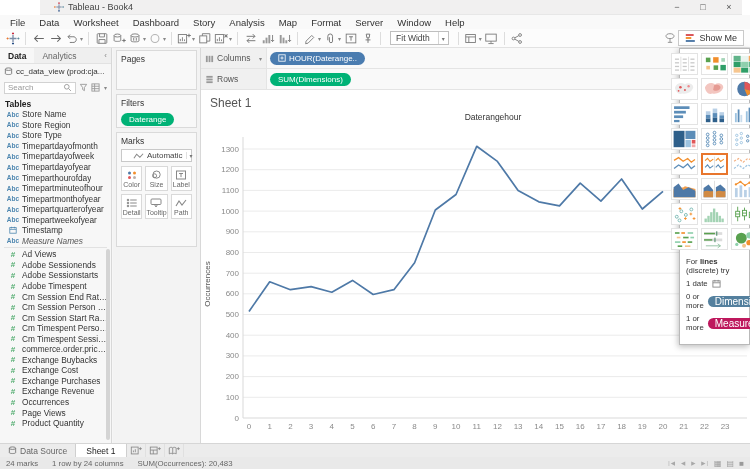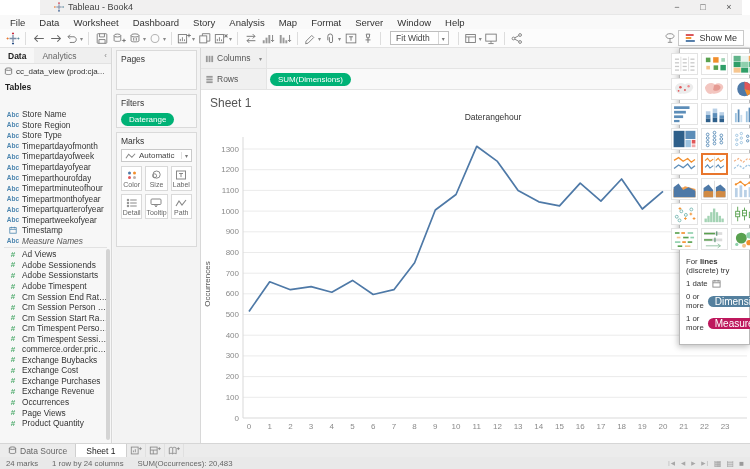--- a/index.html
+++ b/index.html
@@ -74,21 +74,21 @@
     border-right:1px solid #d8d8d8;padding:2px 3px;display:flex;flex-direction:column;gap:4px;}
   .card{background:#f8f8f8;border:1px solid #dadada;padding:3px 4px;}
   .card-title{font-size:8.5px;color:#333;}
   .card.pages{height:40px;}
   .card.filters{height:34px;}
   .card.marks{height:115px;}
   .pill{height:13px;border-radius:7px;color:#fff;font-size:8px;display:inline-flex;
     align-items:center;gap:3px;padding:0 8px;white-space:nowrap;}
   .pill svg{width:8px;height:8px;}
   .marks-dd{margin-top:3px;height:13px;border:1px solid #c9c9c9;background:#fff;display:flex;
-    align-items:center;gap:3px;font-size:8px;color:#444;padding:0 3px;}
+    align-items:center;gap:3px;font-size:8px;color:#444;padding:0 11px;}
   .marks-dd svg{width:11px;height:8px;}
   .marks-dd .dd-caret{margin-left:auto;font-size:6px;color:#777;border-left:1px solid #e0e0e0;padding-left:3px;}
   .marks-grid{display:grid;grid-template-columns:repeat(3,1fr);gap:3px;margin-top:4px;}
   .mbtn{border:1px solid #d9d9d9;background:#fff;height:25px;display:flex;flex-direction:column;
     align-items:center;justify-content:center;gap:1px;font-size:7px;color:#666;}
   .mbtn svg{width:12px;height:10px;}
 
   
   .sheet-zone{position:absolute;top:0;left:201px;right:0;bottom:0;background:#fff;}
   .shelf-row{height:21px;display:flex;background:#f4f4f4;border-bottom:1px solid #e4e4e4;}
@@ -372,20 +372,47 @@
         <span class="sicon" id="ds-icon">
             <svg viewBox="0 0 10 10">
               <g fill="none" stroke="#777">
                 <ellipse cx="5" cy="2.4" rx="3.5" ry="1.4"></ellipse>
                 <path d="M1.5 2.4 V7.4 C1.5 8.7 8.5 8.7 8.5 7.4 V2.4"></path>
               </g>
             </svg>
           </span>
         <span>cc_data_view (prod:cja...</span>
       </div>
+      <div class="search-row">
+        <div class="search-box">
+          <span>Search</span>
+          <span class="sicon" id="search-icon">
+              <svg viewBox="0 0 10 10">
+                <g fill="none" stroke="#999">
+                  <circle cx="4.2" cy="4.2" r="2.6"></circle>
+                  <path d="M6.2 6.2 L8.8 8.8"></path>
+                </g>
+              </svg>
+            </span>
+        </div>
+        <span class="sicon" id="funnel-icon">
+            <svg viewBox="0 0 10 10">
+              <path d="M1.5 1.5 H8.5 L6 5 V8.5 L4 7.2 V5 Z" fill="none" stroke="#999"></path>
+            </svg>
+          </span>
+        <span class="sicon" id="gridview-icon">
+            <svg viewBox="0 0 10 10">
+              <g fill="none" stroke="#999">
+                <rect x="1" y="1" width="8" height="8"></rect>
+                <path d="M1 3.6 H9 M1 6.3 H9 M4 1 V9"></path>
+              </g>
+            </svg>
+          </span>
+        <span class="caret">▾</span>
+      </div>
       <div class="tables-label">Tables</div>
       <div class="field-list" id="field-list">
 
       <div class="field">
             <span class="ficon abc">Abc</span>
             <span class="flabel">Store Name</span>
           </div>
           <div class="field">
             <span class="ficon abc">Abc</span>
             <span class="flabel">Store Region</span>
@@ -599,20 +626,33 @@
                 <g fill="#999">
                   <rect x="1" y="2" width="2" height="7"></rect>
                   <rect x="4" y="2" width="2" height="7"></rect>
                   <rect x="7" y="2" width="2" height="7"></rect>
                 </g>
               </svg>
             </span>
           <span>Columns</span>
           <span class="caret">▾</span>
         </div>
+        <div class="shelf-body" id="columns-pills">
+            <div class="pill" style="background: rgb(74, 124, 176);">
+              <span>
+                <svg viewBox="0 0 10 10">
+                  <g fill="none" stroke="#fff">
+                    <rect x="1" y="1" width="8" height="8"></rect>
+                    <path d="M5 3 V7 M3 5 H7"></path>
+                  </g>
+                </svg>
+              </span>
+              <span>HOUR(Daterange..</span>
+            </div>
+          </div>
       </div>
       <div class="shelf-row">
         <div class="shelf-label">
           <span id="rows-icon">
               <svg viewBox="0 0 10 10">
                 <g fill="#999">
                   <rect x="1.5" y="1" width="7" height="2"></rect>
                   <rect x="1.5" y="4" width="7" height="2"></rect>
                   <rect x="1.5" y="7" width="7" height="2"></rect>
                 </g>

